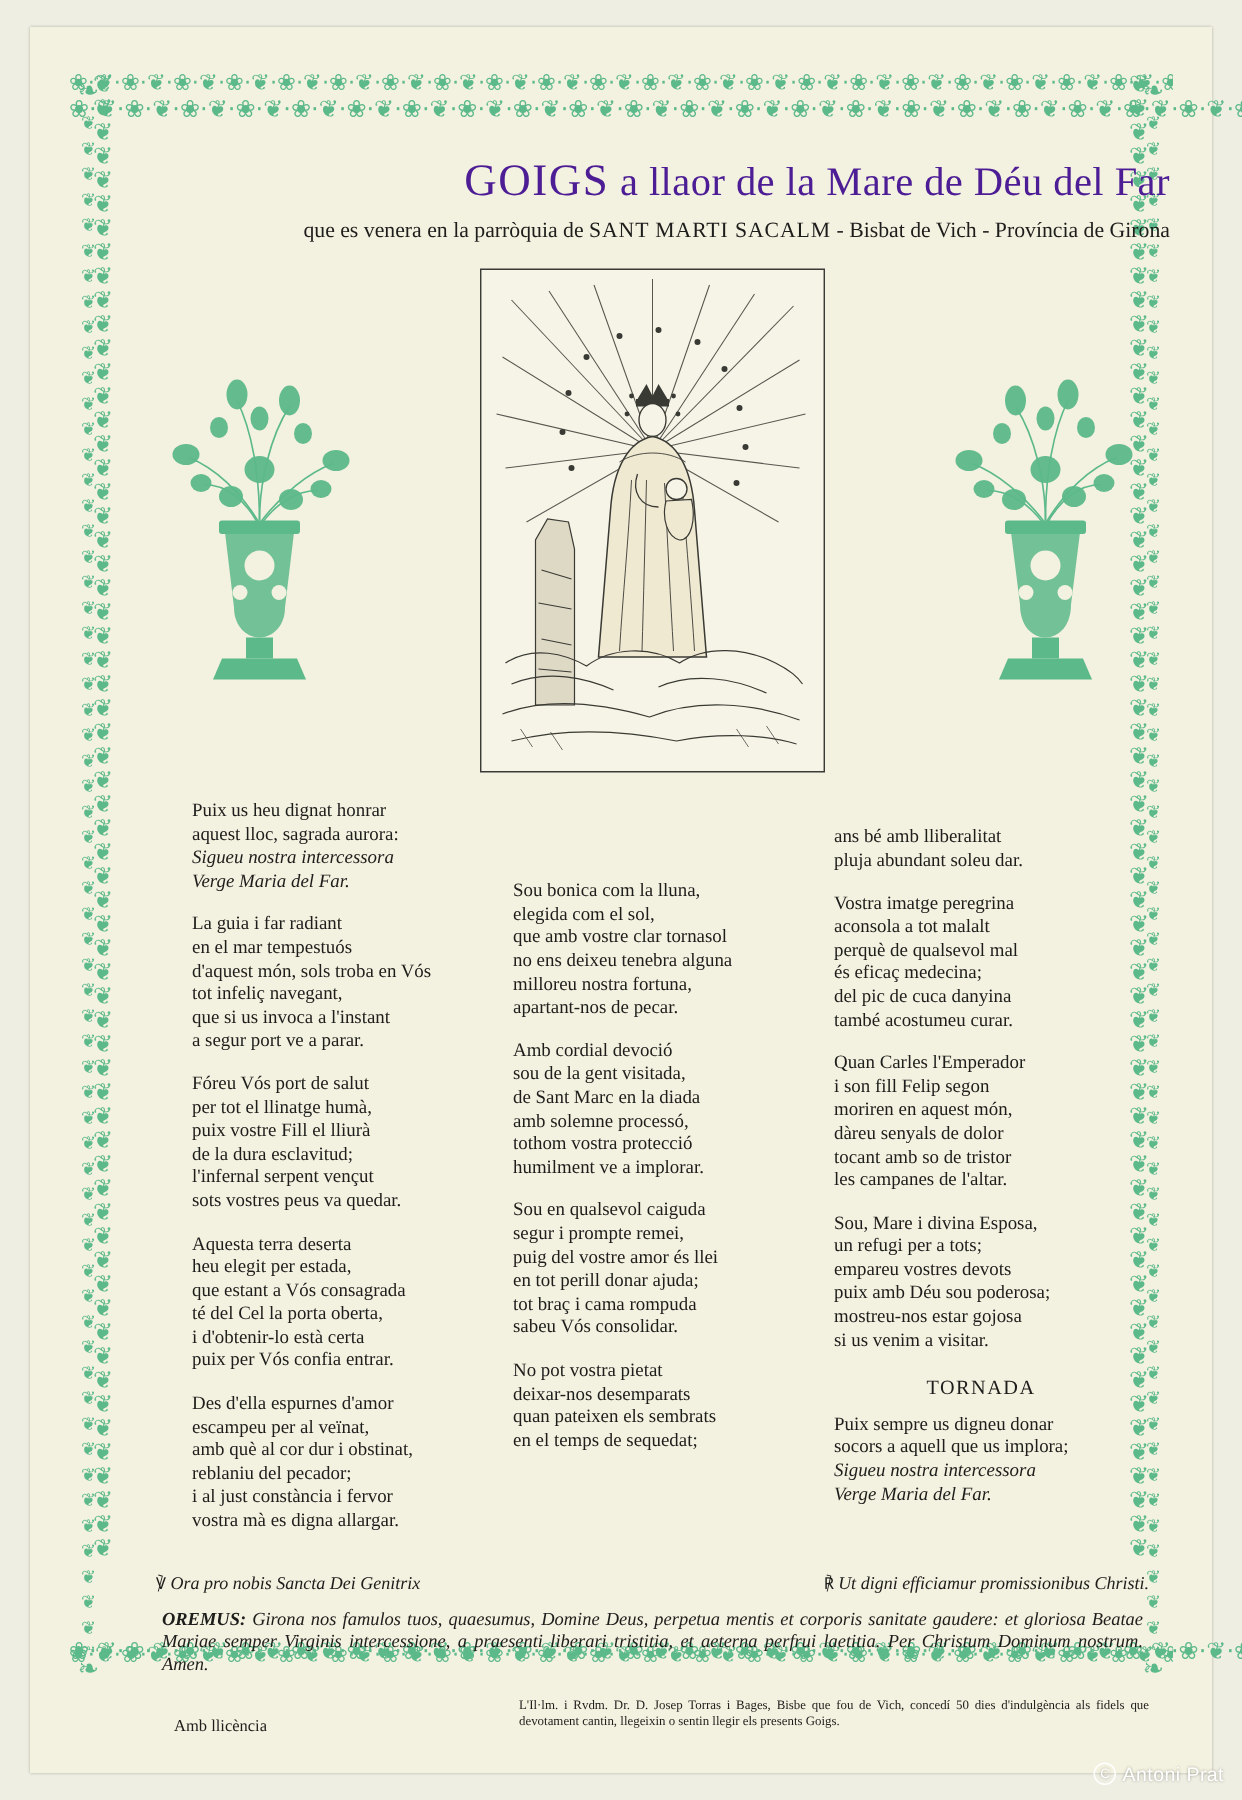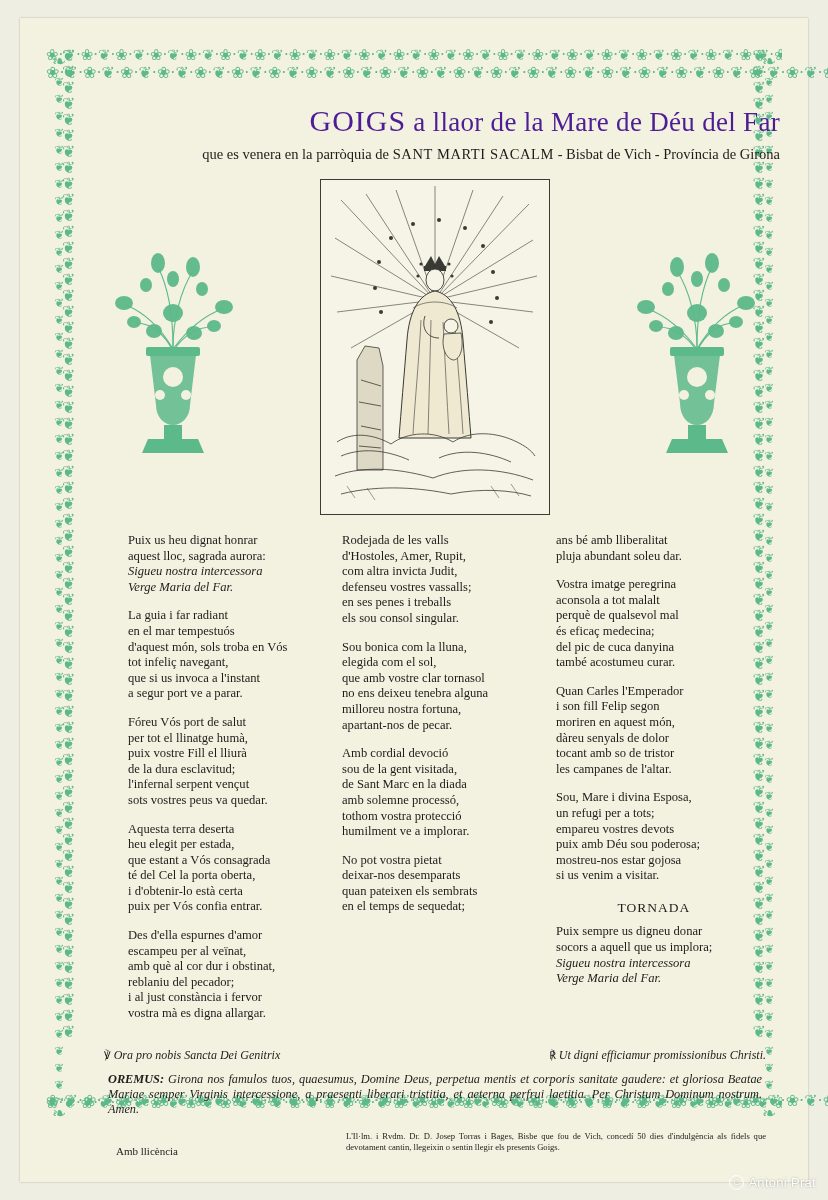--- a/index.html
+++ b/index.html
@@ -137,20 +137,21 @@
   .vase-left { left: 8px; }
   .vase-right { right: 8px; }
 
   
   .verse-cols {
     display: flex;
     justify-content: space-between;
     margin-top: 14px;
     padding: 0 28px 0 38px;
     box-sizing: border-box;
+    align-items: center;
   }
   .verse-col {
     width: 196px;
     font-size: 12.6px;
     line-height: 15.6px;
   }
   .verse-col.col2 { width: 196px; }
   .verse-col.col3 { width: 196px; }
   .stanza { margin-bottom: 13px; }
   .stanza .it { font-style: italic; }
@@ -460,38 +461,38 @@
 puix per Vós confia entrar.</div>
         <div class="stanza" style="white-space:pre-line">Des d'ella espurnes d'amor
 escampeu per al veïnat,
 amb què al cor dur i obstinat,
 reblaniu del pecador;
 i al just constància i fervor
 vostra mà es digna allargar.</div>
       </div>
 
       <div class="verse-col col2">
-        <div class="stanza" style="white-space:pre-line">Rodejada de les valls
-d'Hostoles, Amer, Rupit,
-com altra invicta Judit,
-defenseu vostres vassalls;
-en ses penes i treballs
-els sou consol singular.</div>
         <div class="stanza" style="white-space:pre-line">Sou bonica com la lluna,
 elegida com el sol,
 que amb vostre clar tornasol
 no ens deixeu tenebra alguna
 milloreu nostra fortuna,
 apartant-nos de pecar.</div>
         <div class="stanza" style="white-space:pre-line">Amb cordial devoció
 sou de la gent visitada,
 de Sant Marc en la diada
 amb solemne processó,
 tothom vostra protecció
 humilment ve a implorar.</div>
+        <div class="stanza" style="white-space:pre-line">Sou en qualsevol caiguda
+segur i prompte remei,
+puig del vostre amor és llei
+en tot perill donar ajuda;
+tot braç i cama rompuda
+sabeu Vós consolidar.</div>
         <div class="stanza" style="white-space:pre-line">No pot vostra pietat
 deixar-nos desemparats
 quan pateixen els sembrats
 en el temps de sequedat;</div>
       </div>
 
       <div class="verse-col col3">
         <div class="stanza" style="white-space:pre-line">ans bé amb lliberalitat
 pluja abundant soleu dar.</div>
         <div class="stanza" style="white-space:pre-line">Vostra imatge peregrina

